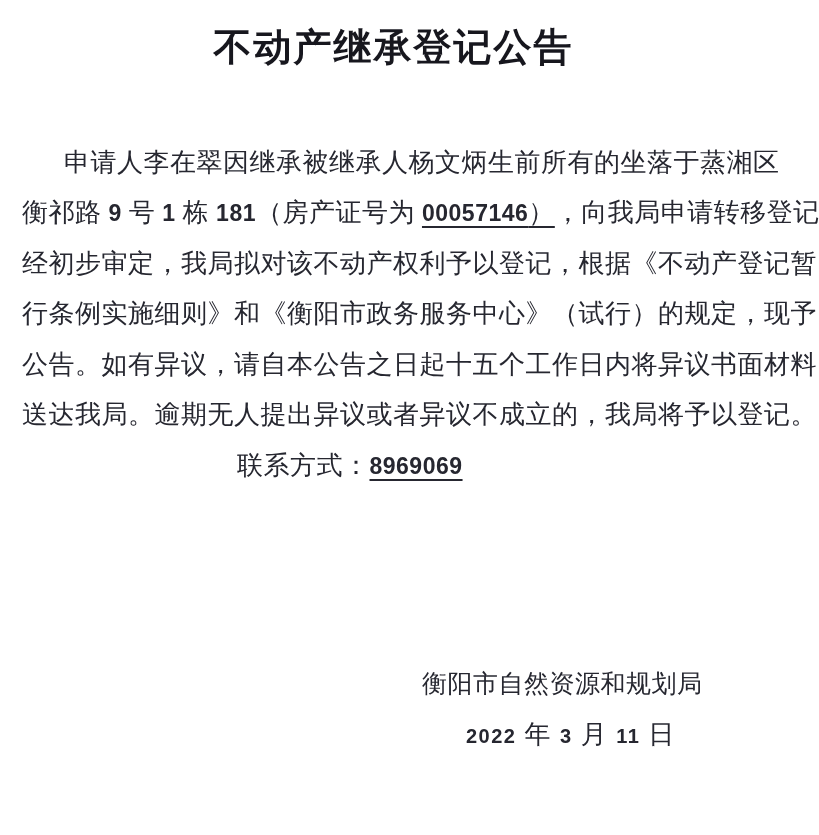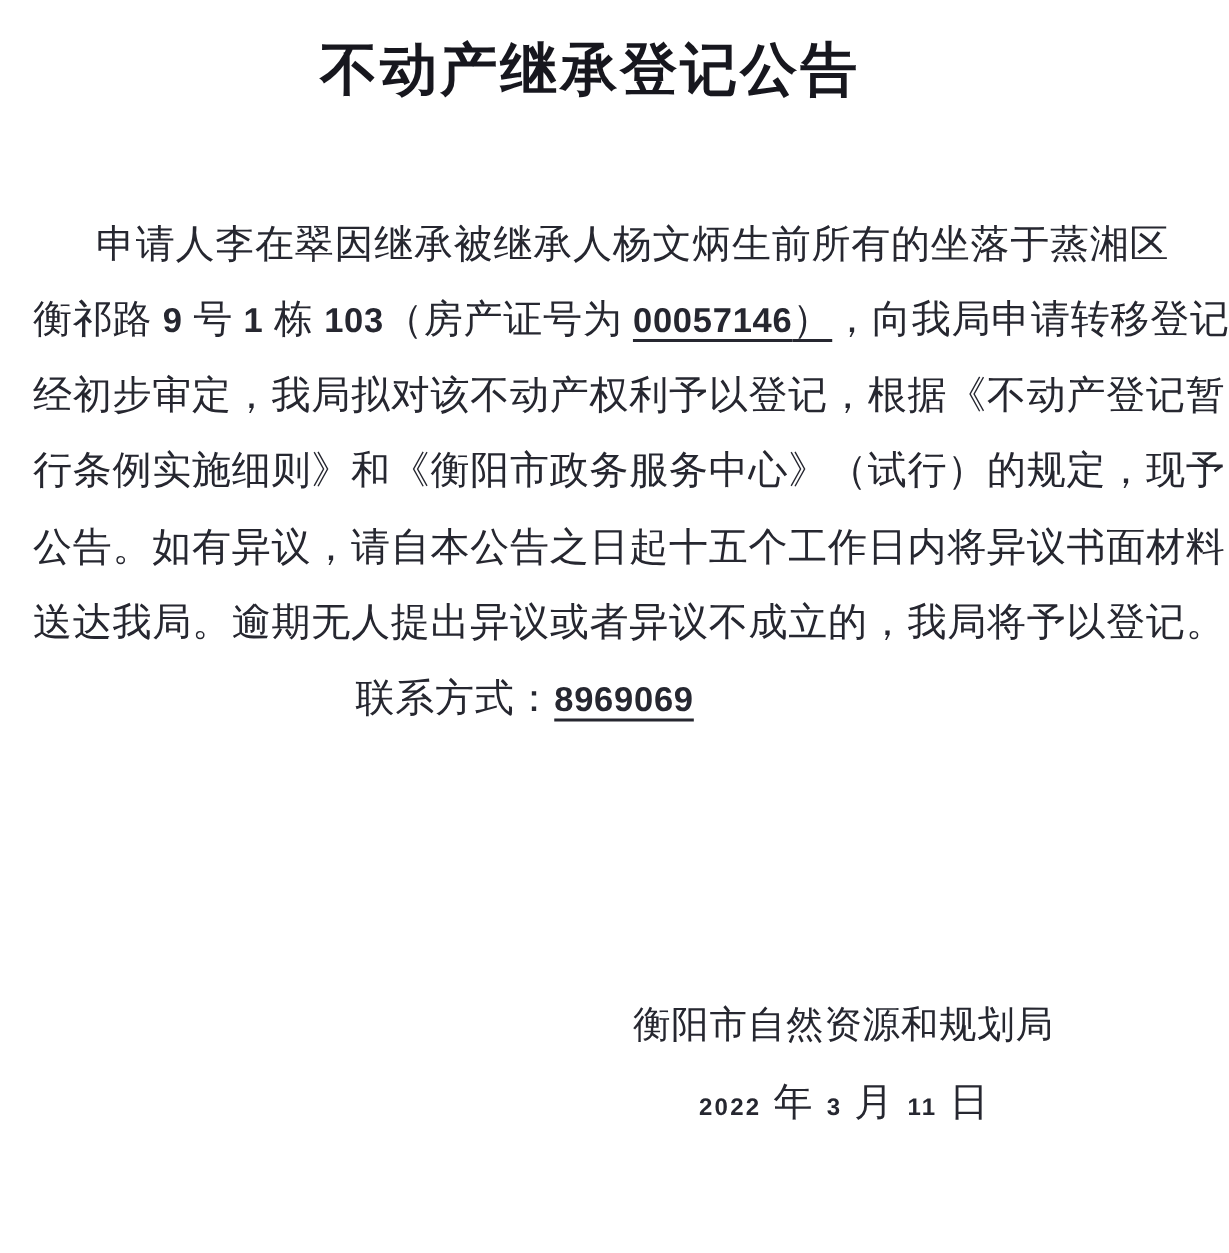--- a/index.html
+++ b/index.html
@@ -45,32 +45,32 @@
     letter-spacing:0.5px;
     white-space:nowrap;
   }
   .date-line{
     margin:17px 0 0 466px;
     font-size:26px;
     line-height:34px;
     letter-spacing:1.5px;
     white-space:nowrap;
   }
-  .date-line .n{font-size:16px;}
+  .date-line .n{font-size:20px;}
 </style>
 </head>
 <body>
 
 <div class="page">
 
   <h1 class="title">不动产继承登记公告</h1>
 
   <div class="body-text" id="body-lines">
       <div class="line" style="text-indent: 42px;"><span>申请人李在翠因继承被继承人杨文炳生前所有的坐落于蒸湘区</span></div>
-      <div class="line" style="text-indent: 0px;"><span>衡祁路 </span><span class="b n">9</span><span> 号 </span><span class="b n">1</span><span> 栋 </span><span class="b n">103</span><span>（房产证号为 </span><span class="b u n">00057146</span><span class="u">）</span><span>，向我局申请转移登记，</span></div>
+      <div class="line" style="text-indent: 0px;"><span>衡祁路 </span><span class="b n">9</span><span> 号 </span><span class="b n">1</span><span> 栋 </span><span class="b n">181</span><span>（房产证号为 </span><span class="b u n">00057146</span><span class="u">）</span><span>，向我局申请转移登记，</span></div>
       <div class="line" style="text-indent: 0px;"><span>经初步审定，我局拟对该不动产权利予以登记，根据《不动产登记暂</span></div>
       <div class="line" style="text-indent: 0px;"><span>行条例实施细则》和《衡阳市政务服务中心》（试行）的规定，现予</span></div>
       <div class="line" style="text-indent: 0px;"><span>公告。如有异议，请自本公告之日起十五个工作日内将异议书面材料</span></div>
       <div class="line" style="text-indent: 0px;"><span>送达我局。逾期无人提出异议或者异议不成立的，我局将予以登记。</span></div>
       <div class="line" style="text-indent: 215px;"><span>联系方式：</span><span class="b u n">8969069</span></div>
     </div>
 
   <div class="footer">
 
     <div class="signature">衡阳市自然资源和规划局</div>

